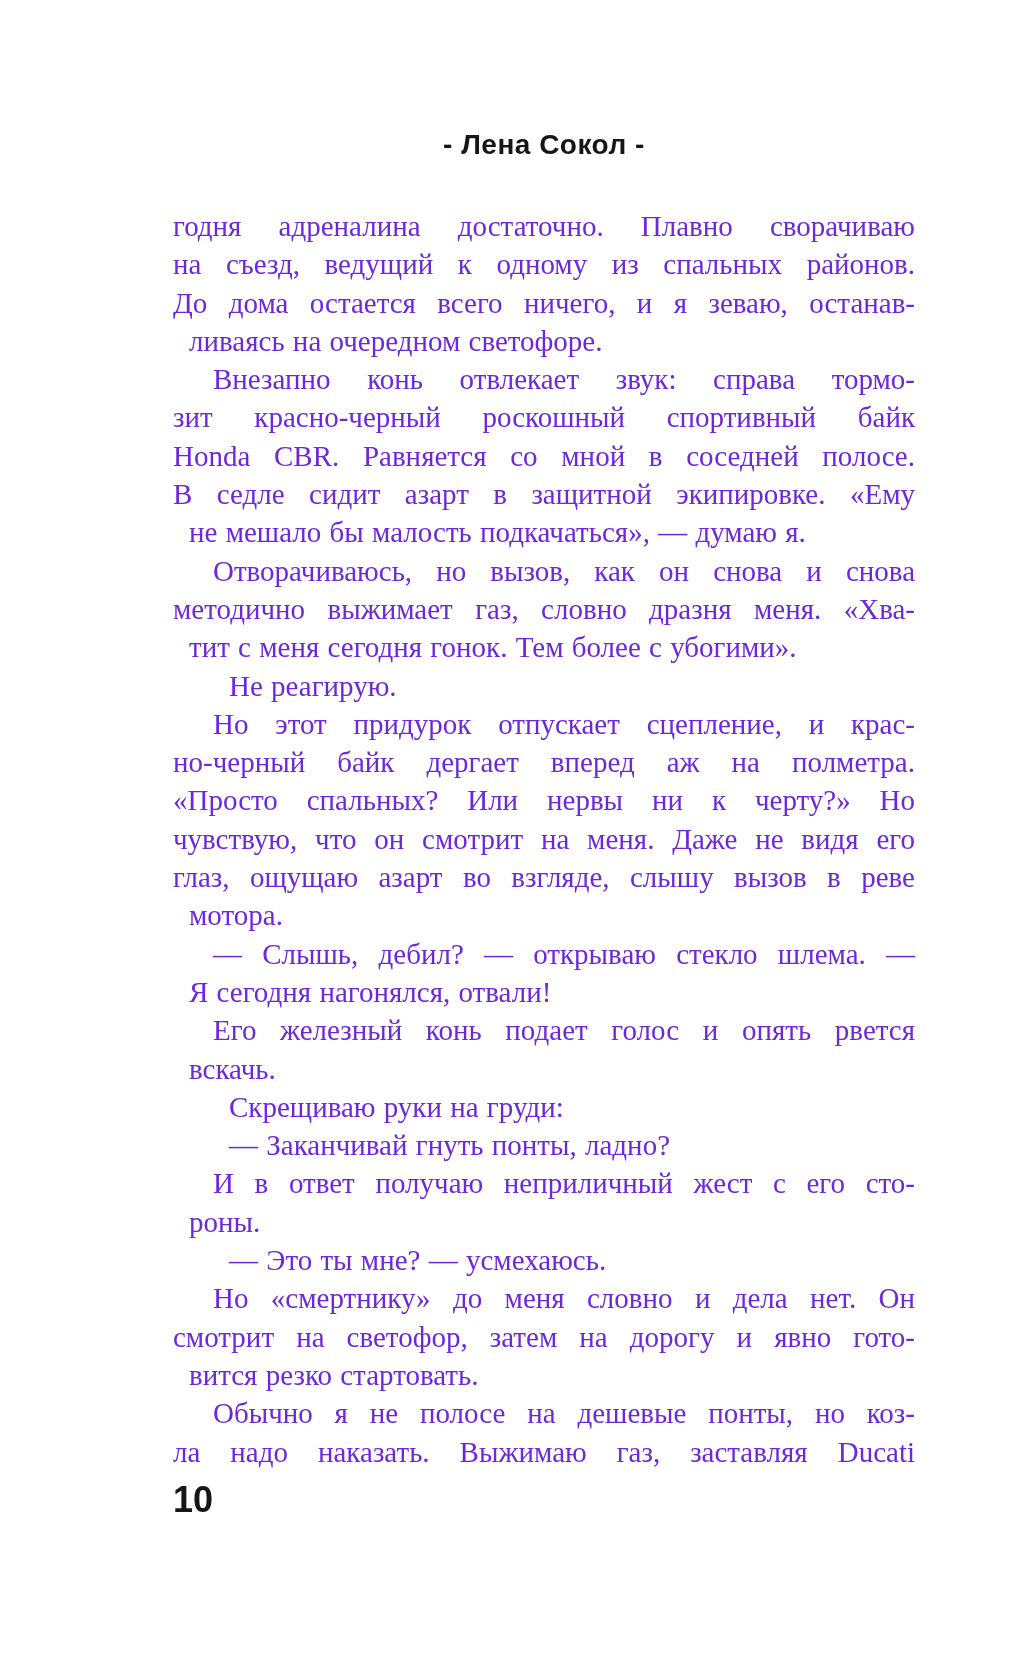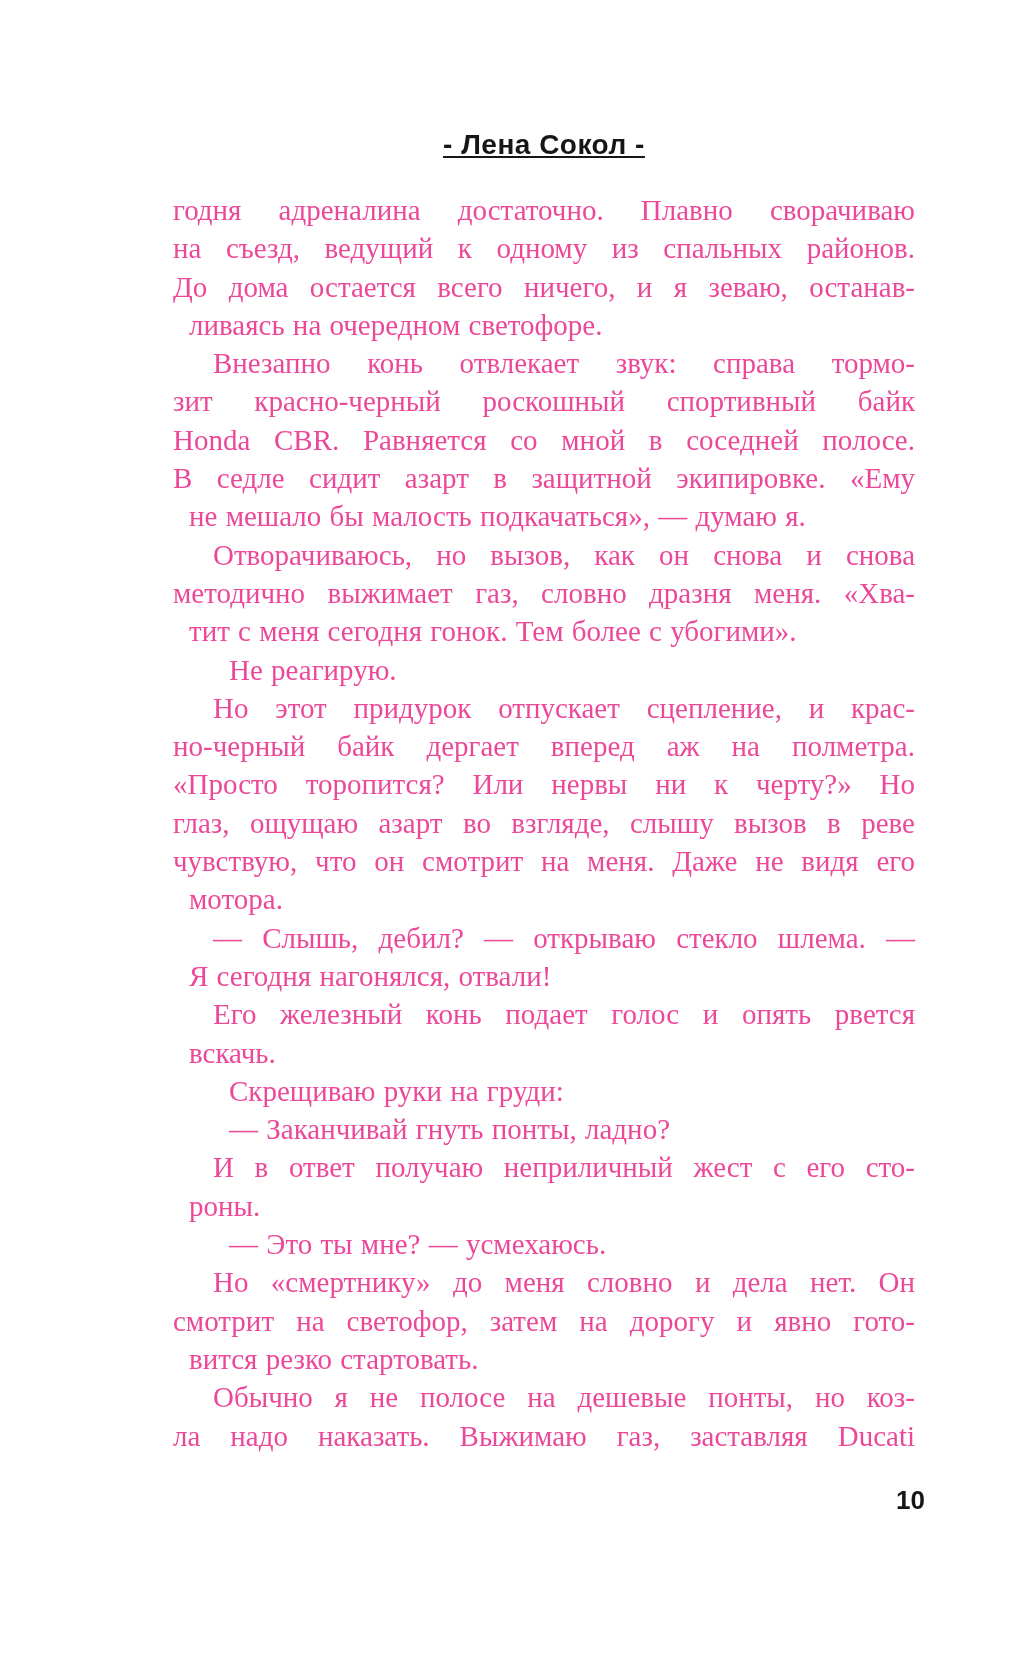--- a/index.html
+++ b/index.html
@@ -19,54 +19,53 @@
     top: 130px;
     left: 173px;
     width: 742px;
     text-align: center;
     font-family: "Liberation Sans", sans-serif;
     font-weight: bold;
     font-size: 28px;
     line-height: 30px;
     color: #161616;
     letter-spacing: 0.5px;
-    text-decoration: underline;
   }
   .text-block {
     position: absolute;
-    top: 191px;
+    top: 207px;
     left: 173px;
     width: 742px;
-    color: #ec4899;
+    color: #6d28d9;
   }
   .line {
     font-family: "Liberation Serif", serif;
     font-size: 29px;
     line-height: 38.3px;
     text-align: justify;
     text-align-last: justify;
     white-space: normal;
     word-spacing: 1px;
   }
   .line.indent {
     text-indent: 40px;
   }
   .line.end {
     text-align-last: left;
     margin-left: 16px;
   }
   .page-number {
     position: absolute;
     top: 1483px;
-    left: 183px;
+    left: 173px;
     width: 742px;
-    text-align: right;
+    text-align: left;
     font-family: "Liberation Sans", sans-serif;
     font-weight: bold;
-    font-size: 26px;
+    font-size: 36px;
     line-height: 34px;
     color: #161616;
   }
 </style>
 </head>
 <body>
 
 <div class="book-page">
   <div class="running-header">- Лена Сокол -</div>
 
@@ -79,23 +78,23 @@
       <div class="line">зит красно-черный роскошный спортивный байк</div>
       <div class="line">Honda CBR. Равняется со мной в соседней полосе.</div>
       <div class="line">В седле сидит азарт в защитной экипировке. «Ему</div>
       <div class="line end">не мешало бы малость подкачаться», — думаю я.</div>
       <div class="line indent">Отворачиваюсь, но вызов, как он снова и снова</div>
       <div class="line">методично выжимает газ, словно дразня меня. «Хва-</div>
       <div class="line end">тит с меня сегодня гонок. Тем более с убогими».</div>
       <div class="line indent end">Не реагирую.</div>
       <div class="line indent">Но этот придурок отпускает сцепление, и крас-</div>
       <div class="line">но-черный байк дергает вперед аж на полметра.</div>
-      <div class="line">«Просто торопится? Или нервы ни к черту?» Но</div>
+      <div class="line">«Просто спальных? Или нервы ни к черту?» Но</div>
+      <div class="line">чувствую, что он смотрит на меня. Даже не видя его</div>
       <div class="line">глаз, ощущаю азарт во взгляде, слышу вызов в реве</div>
-      <div class="line">чувствую, что он смотрит на меня. Даже не видя его</div>
       <div class="line end">мотора.</div>
       <div class="line indent">— Слышь, дебил? — открываю стекло шлема. —</div>
       <div class="line end">Я сегодня нагонялся, отвали!</div>
       <div class="line indent">Его железный конь подает голос и опять рвется</div>
       <div class="line end">вскачь.</div>
       <div class="line indent end">Скрещиваю руки на груди:</div>
       <div class="line indent end">— Заканчивай гнуть понты, ладно?</div>
       <div class="line indent">И в ответ получаю неприличный жест с его сто-</div>
       <div class="line end">роны.</div>
       <div class="line indent end">— Это ты мне? — усмехаюсь.</div>

